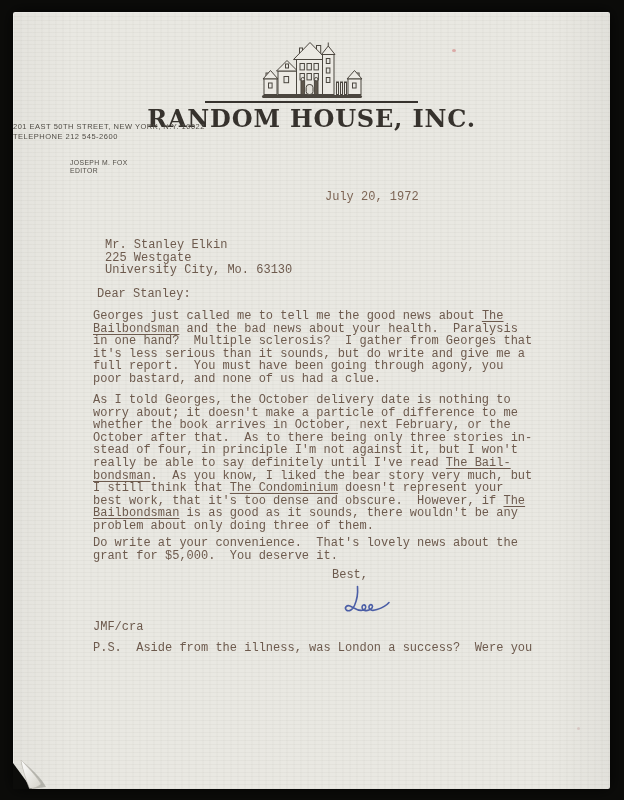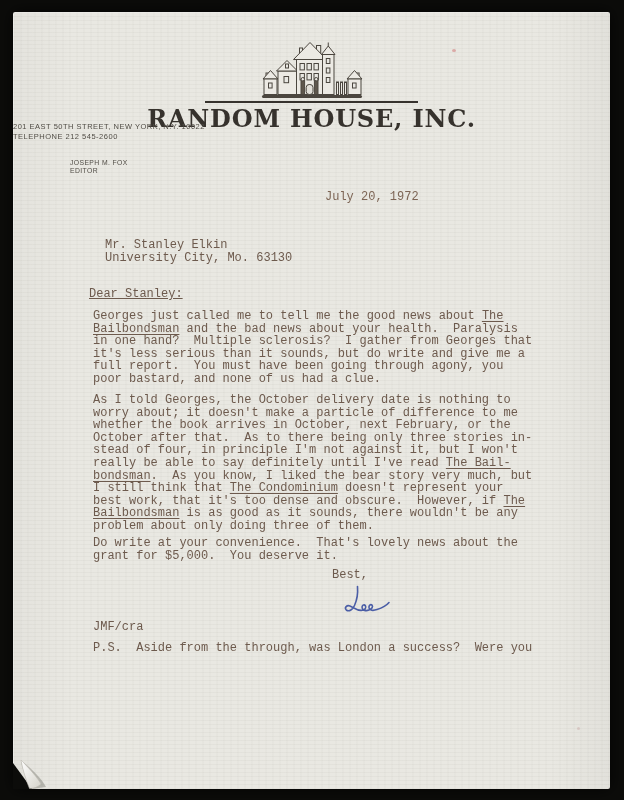--- a/index.html
+++ b/index.html
@@ -38,21 +38,21 @@
   }
   .lh-addr{top:110px;}
   .lh-phone{top:120px;}
   .sender{
     position:absolute;left:57px;top:147px;
     font-size:6.8px;line-height:8.4px;letter-spacing:0.4px;
     color:var(--letterhead-small-ink,#514d46);
   }
   .date{left:312px;top:179px;color:var(--date-ink,#7d6555);}
   .recipient{left:80px;top:227px;margin-left:12px;}
-  .salutation{left:76px;top:276px;text-decoration:underline;}
+  .salutation{left:84px;top:276px;}
   .para1{left:80px;top:298px;}
   .para2{left:80px;top:382px;}
   .para3{left:80px;top:525px;}
   .closing{left:319px;top:557px;}
   .signature-svg{position:absolute;left:329px;top:573px;}
   .initials{left:80px;top:609px;}
   .postscript{left:80px;top:630px;}
   .dogear-svg{position:absolute;left:0;bottom:0;}
   .speck{position:absolute;border-radius:50%;}
   .speck-1{left:439px;top:37px;width:4px;height:3px;background:rgba(209,120,120,0.55);}
@@ -115,21 +115,21 @@
   <div class="company">RANDOM HOUSE, INC.</div>
   <div class="lh-small lh-addr">201 EAST 50TH STREET, NEW YORK, N.Y. 10022</div>
   <div class="lh-small lh-phone">TELEPHONE 212 545-2600</div>
 
   <div class="sender">
     <div>JOSEPH M. FOX</div>
     <div>EDITOR</div>
   </div>
 
   <div class="mono date">July 20, 1972</div>
-  <div class="mono recipient"><div class="tl">Mr. Stanley Elkin</div><div class="tl">University City, Mo. 63130</div></div>
+  <div class="mono recipient"><div class="tl">Mr. Stanley Elkin</div><div class="tl">225 Westgate</div><div class="tl">University City, Mo. 63130</div></div>
   <div class="mono salutation">Dear Stanley:</div>
   <div class="mono para1"><div class="tl">Georges just called me to tell me the good news about <u>The</u></div><div class="tl"><u>Bailbondsman</u> and the bad news about your health.  Paralysis</div><div class="tl">in one hand?  Multiple sclerosis?  I gather from Georges that</div><div class="tl">it's less serious than it sounds, but do write and give me a</div><div class="tl">full report.  You must have been going through agony, you</div><div class="tl">poor bastard, and none of us had a clue.</div></div>
   <div class="mono para2"><div class="tl">As I told Georges, the October delivery date is nothing to</div><div class="tl">worry about; it doesn't make a particle of difference to me</div><div class="tl">whether the book arrives in October, next February, or the</div><div class="tl">October after that.  As to there being only three stories in-</div><div class="tl">stead of four, in principle I'm not against it, but I won't</div><div class="tl">really be able to say definitely until I've read <u>The Bail-</u></div><div class="tl"><u>bondsman</u>.  As you know, I liked the bear story very much, but</div><div class="tl">I still think that <u>The Condominium</u> doesn't represent your</div><div class="tl">best work, that it's too dense and obscure.  However, if <u>The</u></div><div class="tl"><u>Bailbondsman</u> is as good as it sounds, there wouldn't be any</div><div class="tl">problem about only doing three of them.</div></div>
   <div class="mono para3"><div class="tl">Do write at your convenience.  That's lovely news about the</div><div class="tl">grant for $5,000.  You deserve it.</div></div>
   <div class="mono closing">Best,</div>
 
   <svg class="signature-svg" role="img" width="60" height="32" viewBox="0 0 60 32" aria-label="Joe">
     <path d="M15.5,1.5 C16,8 15,15 12.5,20.5
              C11,24 7,27.5 4.2,24.8
              C2.2,22.6 4.8,19.8 8,21
@@ -137,21 +137,21 @@
              C22.8,25.5 24.8,22.8 23.4,20.7
              C22.1,18.8 19.6,20.4 20.1,22.9
              C20.6,25.6 24,26.1 27,25.1
              C29.8,24.1 31.4,21.6 30,20.1
              C28.6,18.7 26.5,20.4 27,22.9
              C27.5,25.5 31,25.9 35,24.6
              C39.5,23.1 44.5,20.5 47,17.5" fill="none" stroke="#4b5ea6" stroke-width="1.6" stroke-linecap="round" stroke-linejoin="round"></path>
   </svg>
 
   <div class="mono initials">JMF/cra</div>
-  <div class="mono postscript"><div class="tl">P.S.  Aside from the through, was London a success?  Were you</div></div>
+  <div class="mono postscript"><div class="tl">P.S.  Aside from the illness, was London a success?  Were you</div></div>
 
   <svg class="dogear-svg" width="56" height="42" viewBox="0 0 56 42">
     <defs>
       <linearGradient id="dg" x1="0" y1="0" x2="1" y2="1">
         <stop offset="0" stop-color="#ffffff"></stop>
         <stop offset="1" stop-color="#d5d3ca"></stop>
       </linearGradient>
     </defs>
     <polygon points="0,16 0,42 19,42" fill="#0c0c0a"></polygon>
     <path d="M10,15 C19,22 29,32 33,40 L18,42 C13,33 10,23 8,15 Z" fill="rgba(70,68,60,0.30)"></path>

